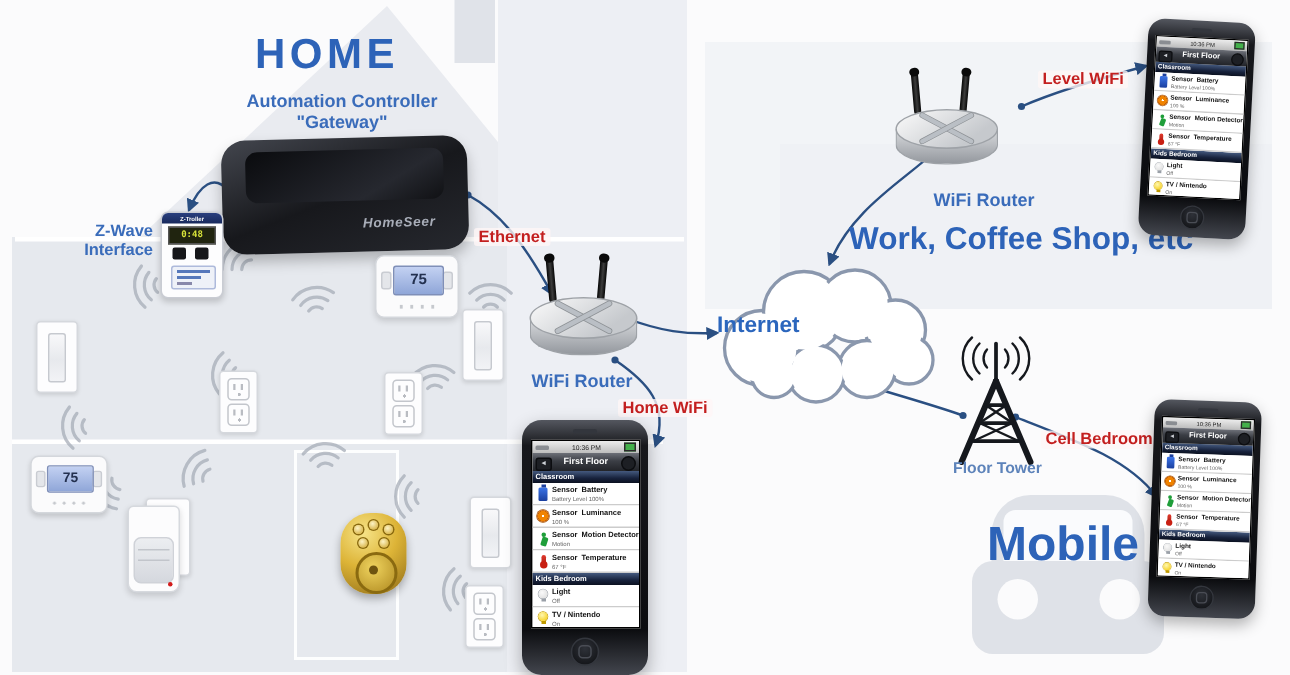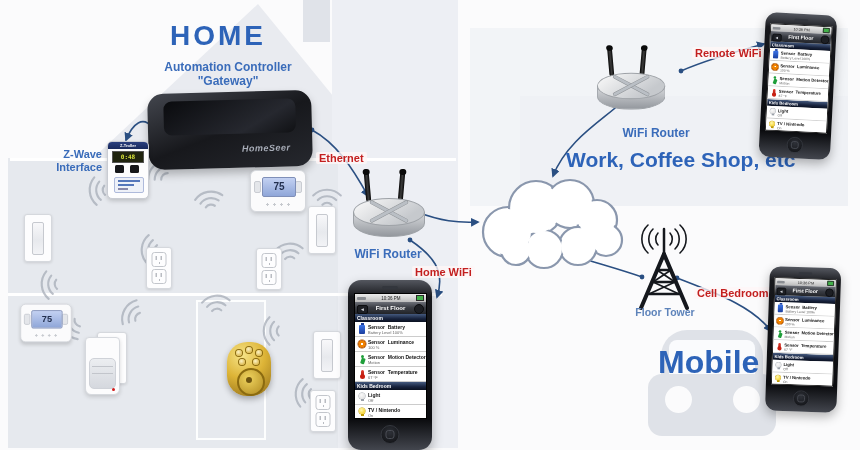--- a/index.html
+++ b/index.html
@@ -242,23 +242,24 @@
     <div>Automation Controller</div>
     <div>"Gateway"</div>
   </div>
   <div class="abs blue-label l-zwave">
     <div>Z-Wave</div>
     <div>Interface</div>
   </div>
   <div class="abs red-label l-ethernet">Ethernet</div>
   <div class="abs blue-label l-router-home">WiFi Router</div>
   <div class="abs red-label l-homewifi">Home WiFi</div>
+  <div class="abs title t-internet">Internet</div>
   <div class="abs title t-work">Work, Coffee Shop, etc</div>
   <div class="abs blue-label l-router-work">WiFi Router</div>
-  <div class="abs red-label l-remotewifi">Remote WiFi</div>
+  <div class="abs red-label l-remotewifi">Level WiFi</div>
   <div class="abs red-label l-cellservice">Cell Bedroom</div>
   <div class="abs blue-label l-celltower">Floor Tower</div>
   <div class="abs title t-mobile">Mobile</div>
 
   <div class="abs controller">
     <div class="glass"></div>
     <div class="brand">HomeSeer</div>
   </div>
 
   <div class="abs ztroller">

